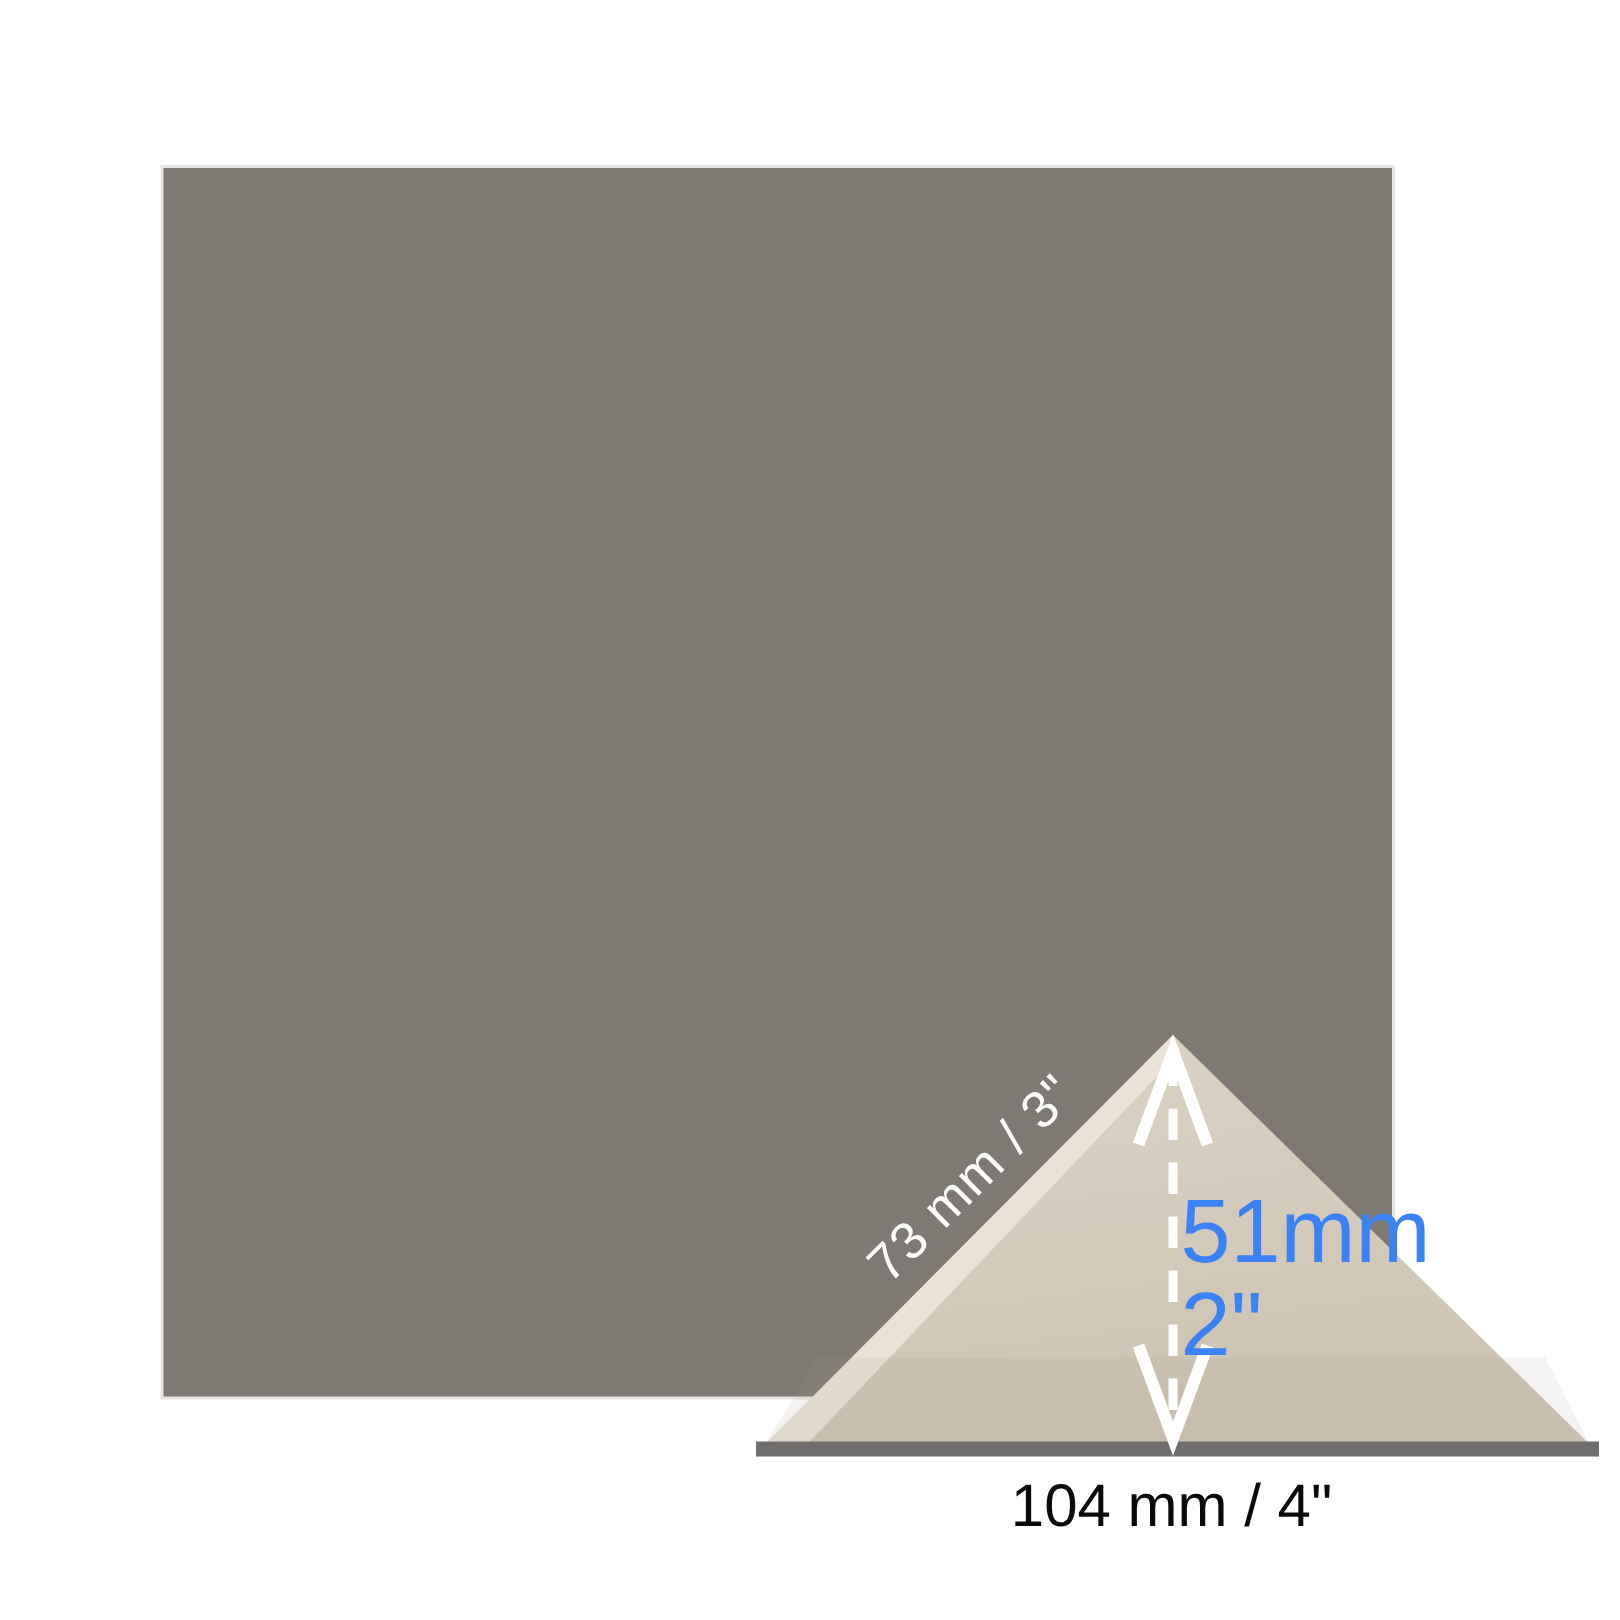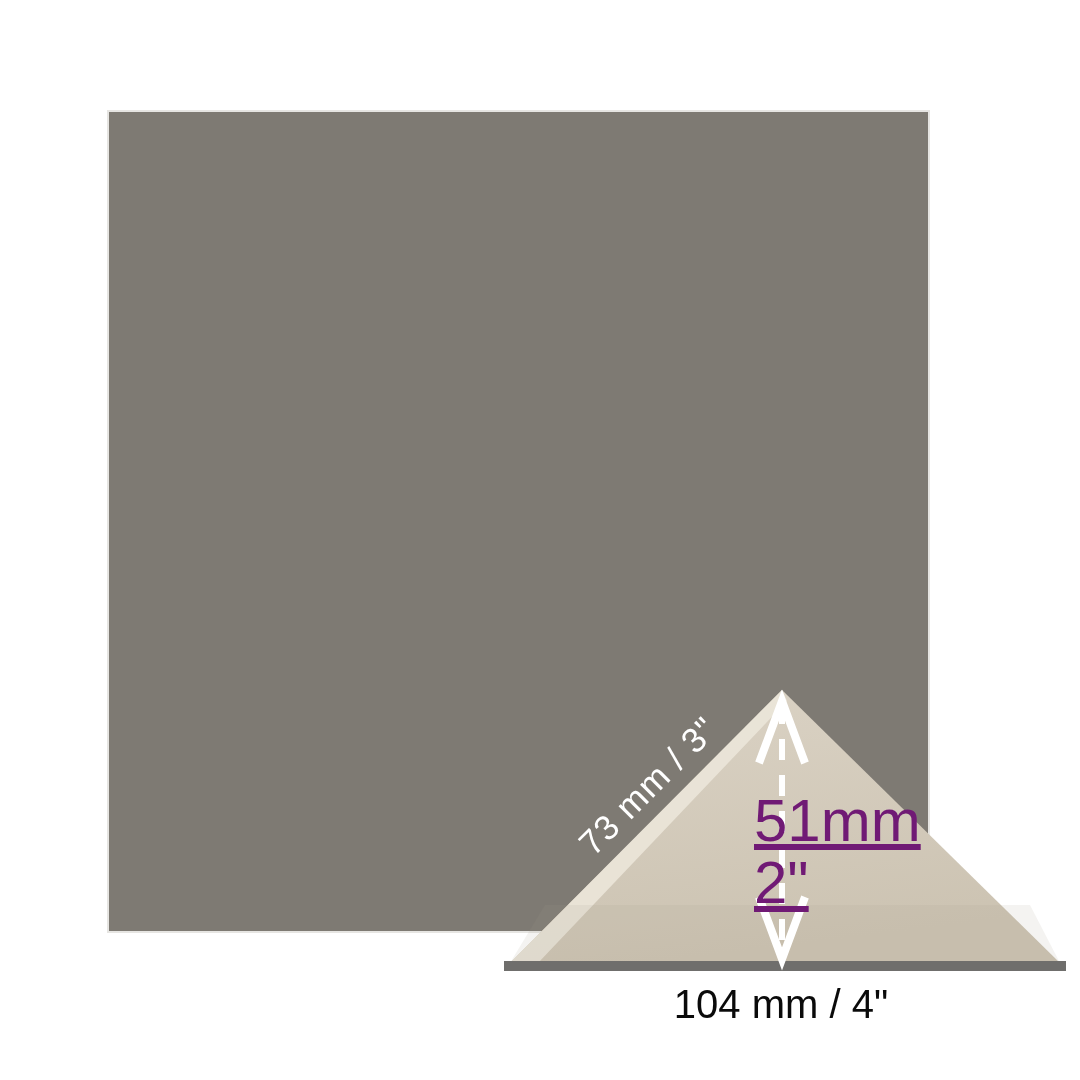--- a/index.html
+++ b/index.html
@@ -29,27 +29,26 @@
   .side-label {
     left: 648px;
     top: 786px;
     transform: translate(-50%, -50%) rotate(-45deg);
     color: #ffffff;
     font-size: 35px;
     font-weight: 400;
     letter-spacing: 1px;
   }
   .height-label {
-    left: 754px;
+    left: 787px;
     top: 790px;
-    color: #701a75;
+    color: #3b82f6;
     font-size: 60px;
     font-weight: 300;
     line-height: 62px;
-    text-decoration: underline;
   }
   .height-label span {
     display: block;
   }
   .base-label {
     left: 781px;
     top: 982px;
     transform: translateX(-50%);
     color: #0a0a0a;
     font-size: 40px;

